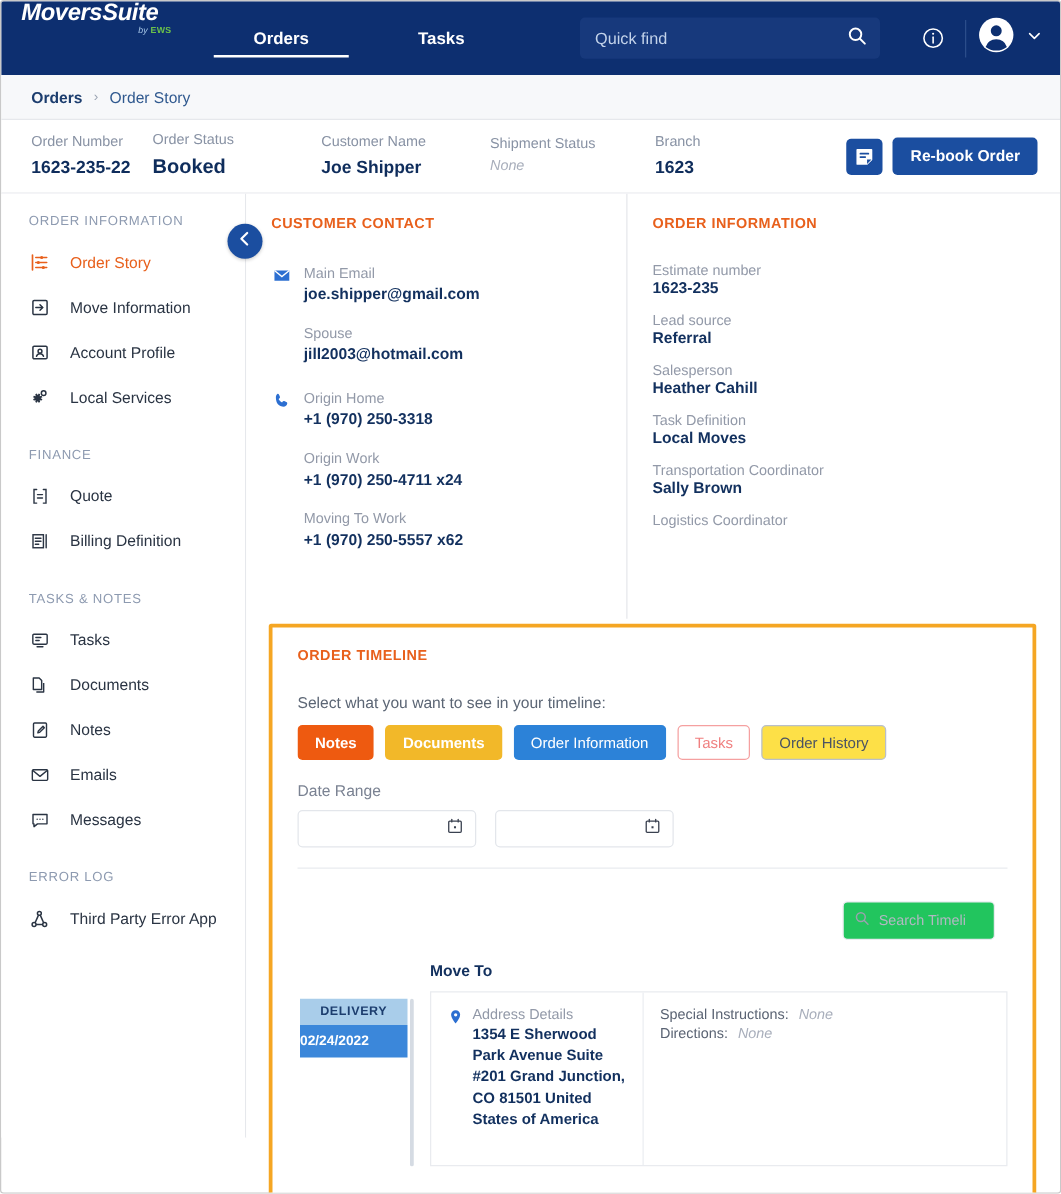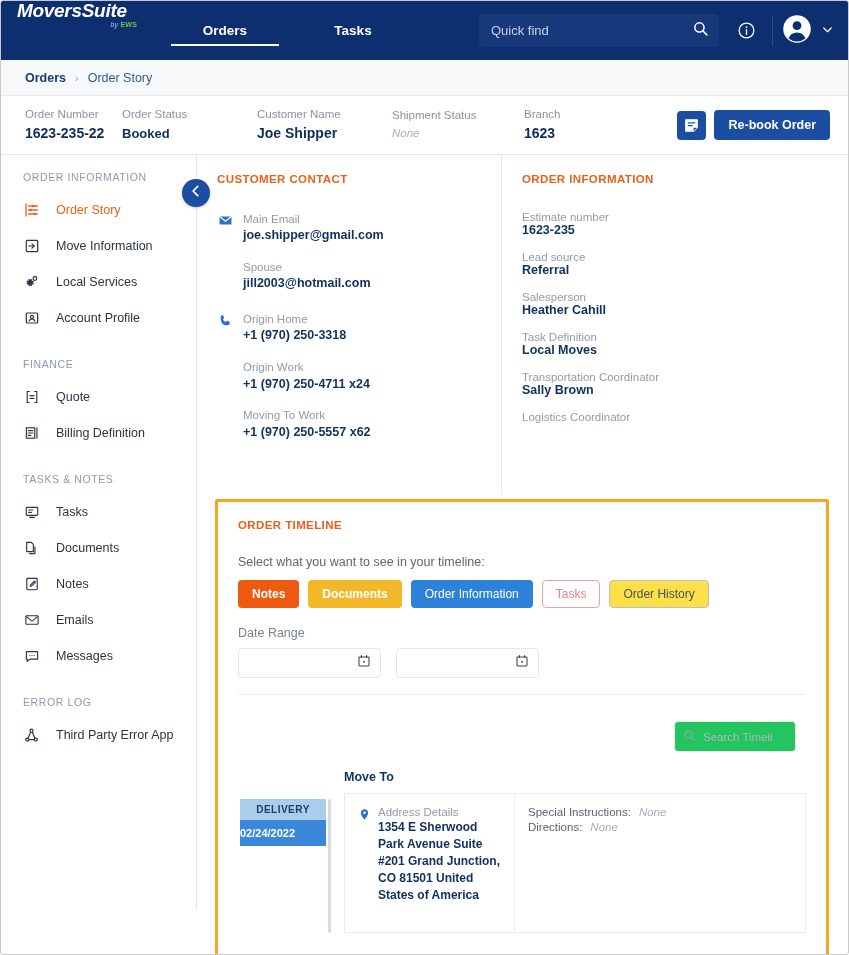--- a/index.html
+++ b/index.html
@@ -65,21 +65,21 @@
     justify-content: center;
   }
   .nav-link.active::after {
     content: "";
     position: absolute;
     left: 10px; right: 10px; bottom: 14px;
     height: 2px; background: #ffffff;
   }
   .quickfind {
     position: absolute;
-    left: 478px; top: 13px;
+    left: 463px; top: 13px;
     width: 240px; height: 33px;
     background: #17397c;
     border-radius: 4px;
     display: flex;
     align-items: center;
     padding: 0 10px 0 12px;
     cursor: text;
   }
   .quickfind input {
     flex: 1;
@@ -127,21 +127,21 @@
     background: #ffffff;
     border-bottom: 1px solid #e6e8ec;
     display: flex;
     align-items: center;
     padding: 0 18px 0 24px;
     position: relative;
   }
   .oh-field { line-height: 1.35; }
   .oh-label { font-size: 11.5px; color: #8892a4; display: block; }
   .oh-value { font-size: 14px; color: #0f2d5c; font-weight: bold; display: block; margin-top: 2px; }
-  .oh-value.small { font-size: 13px; }
+  .oh-value.small { font-size: 16px; }
   .oh-value.none { color: #a8aebb; font-weight: normal; font-style: italic; font-size: 11.5px; }
   .oh-actions { position: absolute; right: 18px; display: flex; align-items: center; gap: 8px; }
   .note-btn {
     width: 29px; height: 29px;
     background: #1b4ea0;
     border-radius: 4px;
     display: flex; align-items: center; justify-content: center;
     cursor: pointer;
   }
   .rebook-btn {
@@ -441,36 +441,36 @@
           <svg width="16" height="16" viewBox="0 0 24 24" fill="none" stroke="#2a3443" stroke-width="1.8" stroke-linecap="round" stroke-linejoin="round">
             <rect x="3.5" y="3.5" width="17" height="17" rx="1.5"></rect>
             <line x1="7" y1="12" x2="15" y2="12"></line>
               <polyline points="12,8.8 15.3,12 12,15.2"></polyline>
           </svg>
         </span>
         <span>Move Information</span>
       </div>
       <div class="side-item">
         <span class="s-icon">
-          <svg width="17" height="17" viewBox="0 0 24 24" fill="none" stroke="#2a3443" stroke-width="1.7">
-            <path d="M9.2 5.6l1.6-.9 1 1.7h.1l1-1.7 1.6.9-.5 1.9.1.1 1.9-.5.9 1.6-1.7 1v.1l1.7 1-.9 1.6-1.9-.5-.1.1.5 1.9-1.6.9-1-1.7h-.1l-1 1.7-1.6-.9.5-1.9-.1-.1-1.9.5-.9-1.6 1.7-1v-.1l-1.7-1 .9-1.6 1.9.5.1-.1z" fill="#2a3443" stroke="none" transform="translate(-2.3,1.8) scale(1.05)"></path>
-            <circle cx="16.8" cy="6.4" r="2.6"></circle>
-          </svg>
-        </span>
-        <span>Local Services</span>
-      </div>
-      <div class="side-item">
-        <span class="s-icon">
           <svg width="16" height="16" viewBox="0 0 24 24" fill="none" stroke="#2a3443" stroke-width="1.8" stroke-linejoin="round">
             <rect x="3.5" y="4.5" width="17" height="15" rx="1.5"></rect>
             <circle cx="12" cy="10.5" r="2.3"></circle>
             <path d="M7.8 16.6a4.4 4.4 0 0 1 8.4 0" stroke-linecap="round"></path>
           </svg>
         </span>
         <span>Account Profile</span>
+      </div>
+      <div class="side-item">
+        <span class="s-icon">
+          <svg width="17" height="17" viewBox="0 0 24 24" fill="none" stroke="#2a3443" stroke-width="1.7">
+            <path d="M9.2 5.6l1.6-.9 1 1.7h.1l1-1.7 1.6.9-.5 1.9.1.1 1.9-.5.9 1.6-1.7 1v.1l1.7 1-.9 1.6-1.9-.5-.1.1.5 1.9-1.6.9-1-1.7h-.1l-1 1.7-1.6-.9.5-1.9-.1-.1-1.9.5-.9-1.6 1.7-1v-.1l-1.7-1 .9-1.6 1.9.5.1-.1z" fill="#2a3443" stroke="none" transform="translate(-2.3,1.8) scale(1.05)"></path>
+            <circle cx="16.8" cy="6.4" r="2.6"></circle>
+          </svg>
+        </span>
+        <span>Local Services</span>
       </div>
 
       <div class="side-group gap">FINANCE</div>
       <div class="side-item">
         <span class="s-icon">
           <svg width="16" height="16" viewBox="0 0 24 24" fill="none" stroke="#2a3443" stroke-width="1.7" stroke-linecap="round">
             <path d="M8 3.8H4.8v16.4H8"></path>
               <path d="M16 3.8h3.2v16.4H16"></path>
             <line x1="9" y1="10" x2="15" y2="10"></line>
               <line x1="9" y1="14" x2="15" y2="14"></line>

